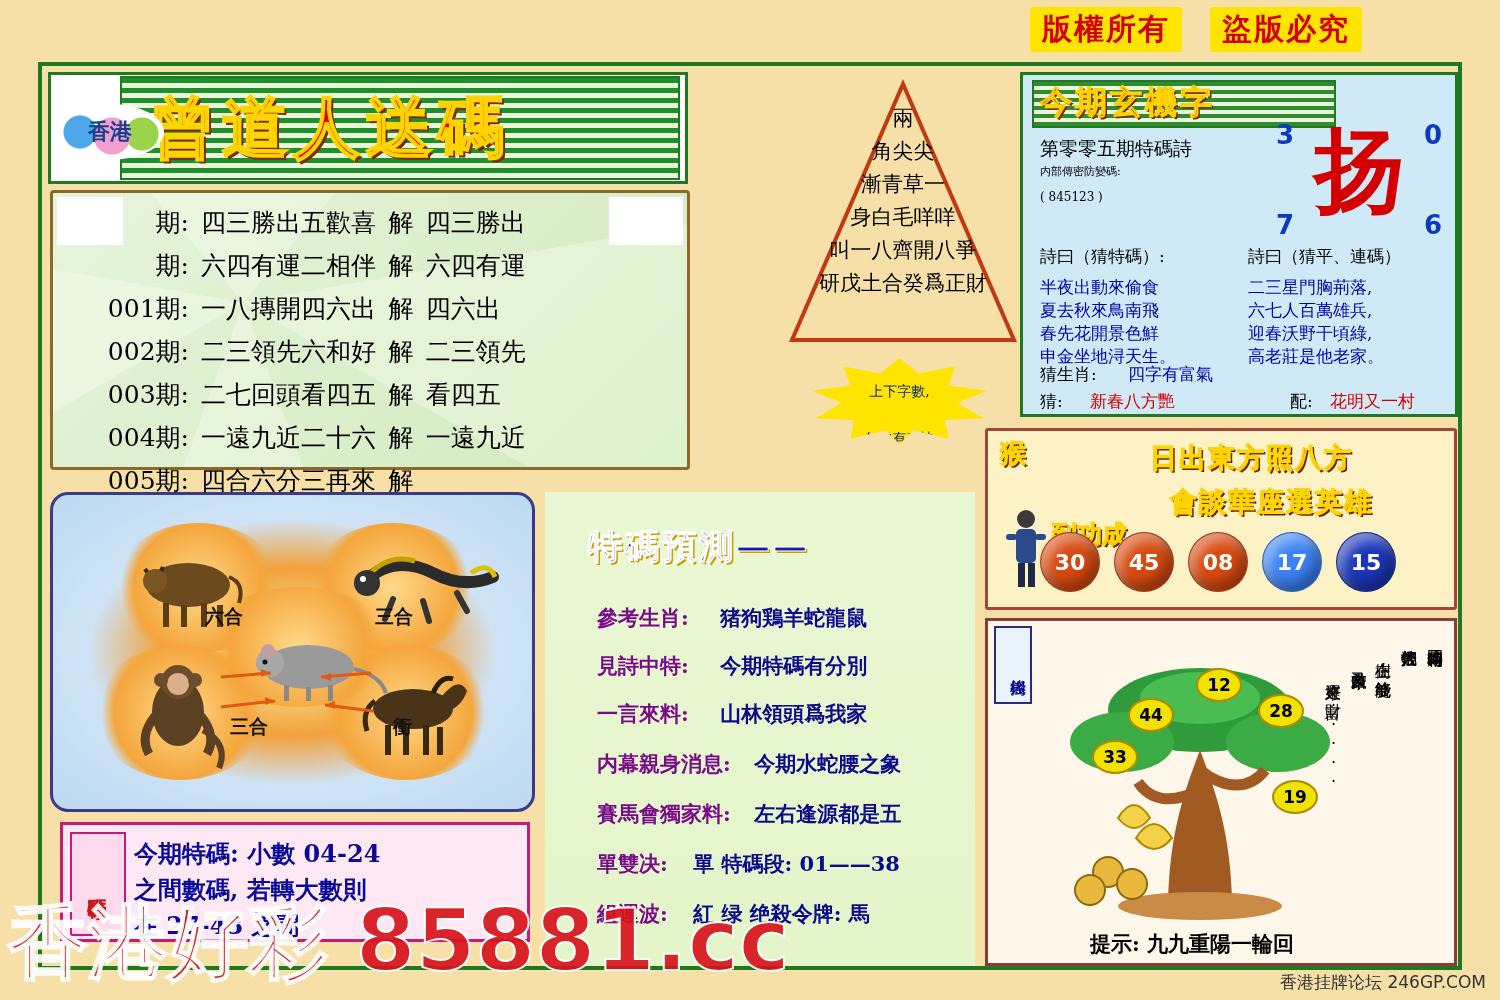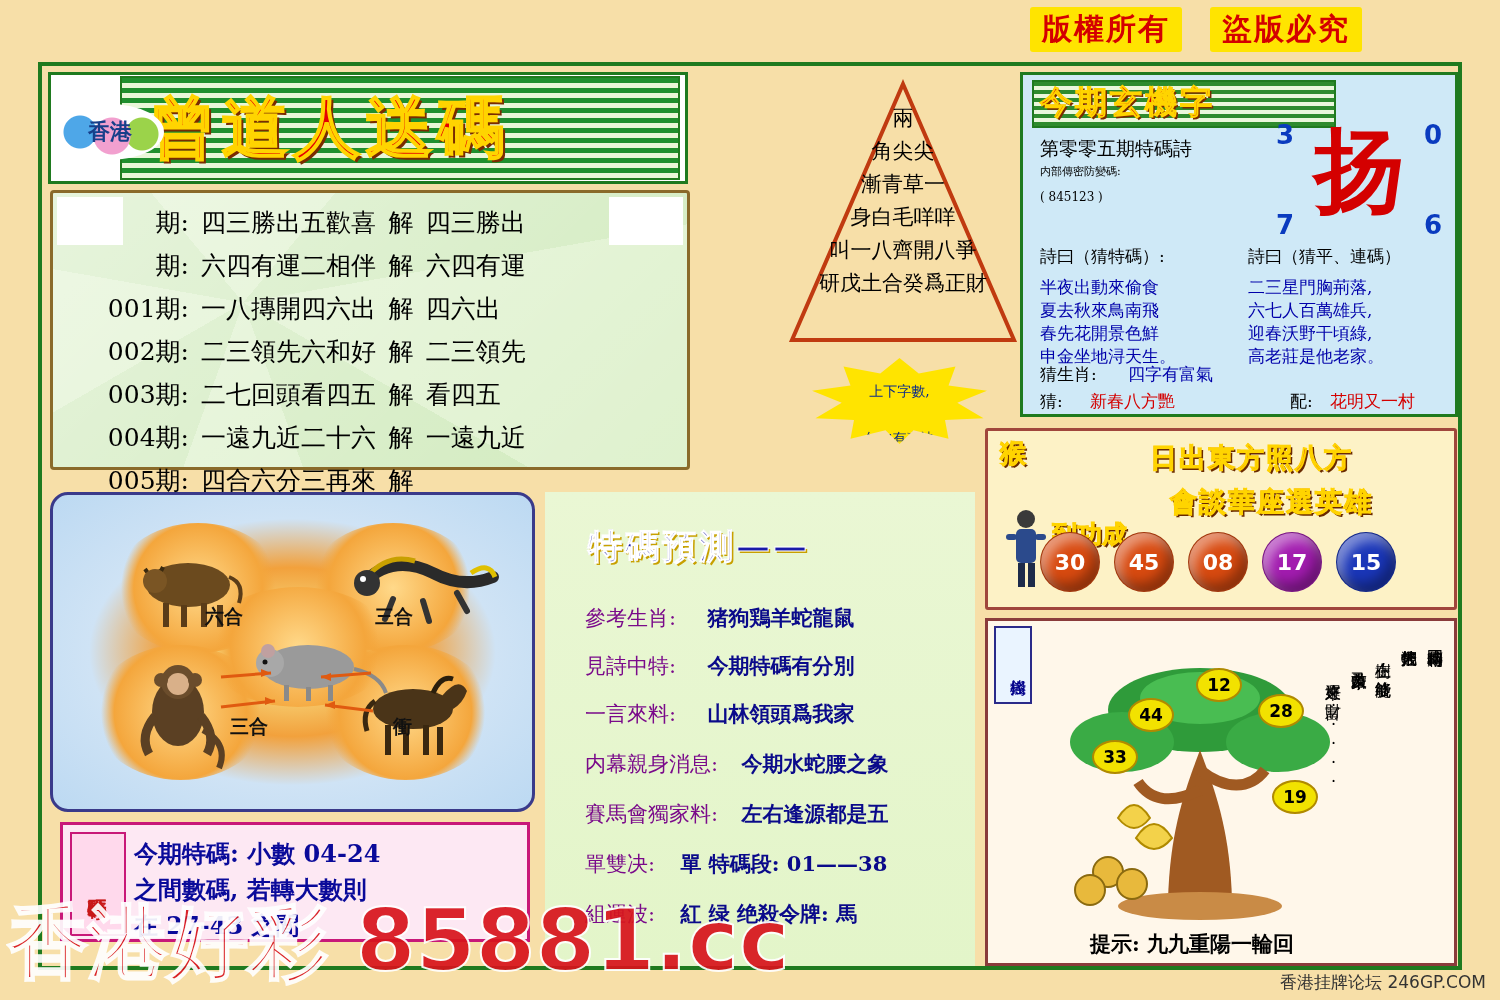--- a/index.html
+++ b/index.html
@@ -250,21 +250,21 @@
   .predtitle{
     position:absolute;left:588px;top:524px;
     font-family:"DejaVu Serif","Liberation Serif",serif;font-weight:bold;font-size:34px;
     color:#1a1aa8;-webkit-text-stroke:1px #ffffff;text-shadow:2px 2px 0 #c8a000;
     letter-spacing:3px;white-space:nowrap;
   }
   .predrow{
     position:absolute;left:585px;width:390px;height:30px;
     font-family:"DejaVu Serif","Liberation Serif",serif;font-size:21px;white-space:nowrap;
   }
-  .predrow .lab{color:#7a0a8a;font-weight:normal;}
+  .predrow .lab{color:#7a0a8a;font-weight:bold;margin-left:12px;}
   .predrow .val{color:#0a0a8a;font-weight:bold;}
 
   
   .tmbox{
     position:absolute;left:60px;top:822px;width:470px;height:120px;
     border:3px solid #c81878;background:#fde8f3;box-sizing:border-box;
   }
   .tm-tag{
     position:absolute;left:70px;top:832px;width:52px;height:100px;
     border:2px solid #c81878;background:#ffd9ec;
@@ -428,21 +428,21 @@
   <div class="balls">
     <div class="ball" id="b0" style="background: rgb(216, 74, 16);">
         <span>30</span>
       </div>
     <div class="ball" id="b1" style="background: rgb(216, 74, 16);">
         <span>45</span>
       </div>
     <div class="ball" id="b2" style="background: rgb(216, 74, 16);">
         <span>08</span>
       </div>
-    <div class="ball" id="b3" style="background: #a21caf;">
+    <div class="ball" id="b3" style="background: #3b82f6;">
         <span>17</span>
       </div>
     <div class="ball" id="b4" style="background: rgb(26, 54, 184);">
         <span>15</span>
       </div>
   </div>
 
   <div class="treebox"></div>
   <div class="tree-label">搖錢樹</div>
 

